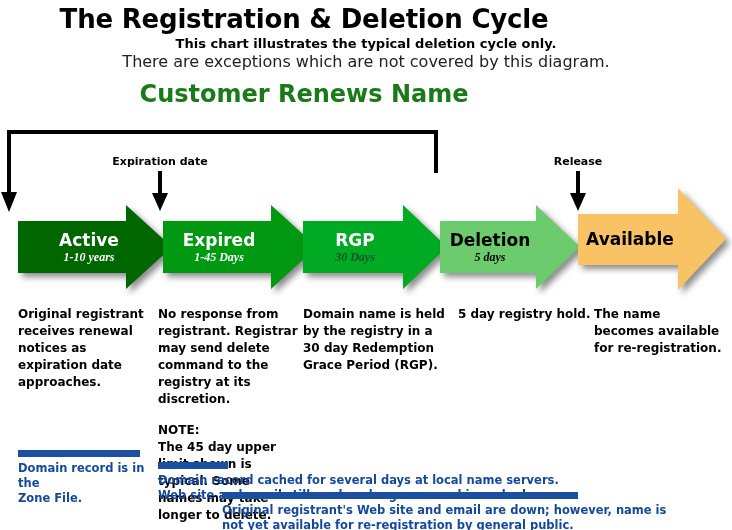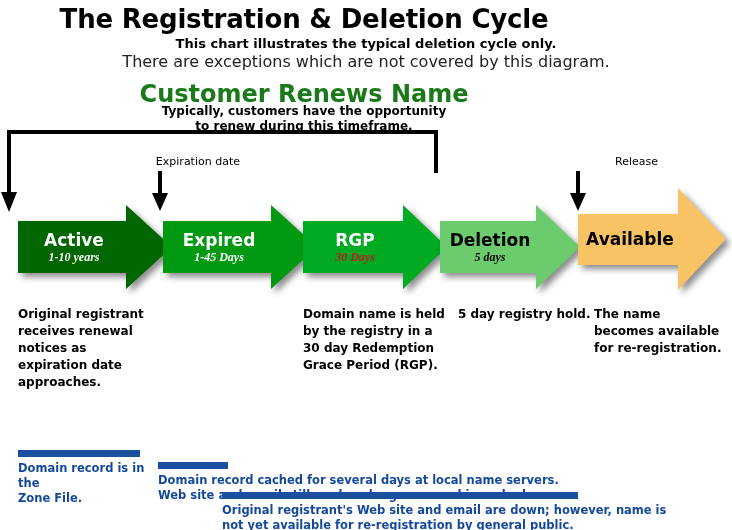--- a/index.html
+++ b/index.html
@@ -50,22 +50,22 @@
   }
   .bracket-arrowhead{
     position:absolute;left:1px;top:192px;width:0;height:0;
     border-left:8px solid transparent;border-right:8px solid transparent;
     border-top:20px solid #000;
   }
 
   
   .tick{position:absolute;}
   .tick .tick-label{
-    position:absolute;left:-80px;top:0;width:160px;text-align:right;
-    font-size:11px;font-weight:normal;color:#000;white-space:nowrap;
+    position:absolute;left:-80px;top:0;width:160px;text-align:center;
+    font-size:11px;font-weight:bold;color:#000;white-space:nowrap;
   }
   .tick .tick-stem{
     position:absolute;left:-2px;top:16px;width:4px;height:24px;background:#000;
   }
   .tick .tick-head{
     position:absolute;left:-8px;top:38px;width:0;height:0;
     border-left:8px solid transparent;border-right:8px solid transparent;
     border-top:18px solid #000;
   }
 
@@ -103,22 +103,20 @@
 </head>
 <body>
 
 <div id="page">
 
   <div class="title">The Registration &amp; Deletion Cycle</div>
   <div class="subtitle1">This chart illustrates the typical deletion cycle only.</div>
   <div class="subtitle2">There are exceptions which are not covered by this diagram.</div>
 
   <div class="renew-title" style="color: rgb(26, 122, 26);">Customer Renews Name</div>
-  <div class="renew-sub" style="white-space:pre-line;">Typically, customers have the opportunity
-to renew during this timeframe.</div>
 
   <div class="bracket-top"></div>
   <div class="bracket-left"></div>
   <div class="bracket-right"></div>
   <div class="bracket-arrowhead"></div>
 
   <div class="tick" style="left:160px;top:155px;">
     <div class="tick-label">Expiration date</div>
     <div class="tick-stem"></div>
     <div class="tick-head"></div>
@@ -127,21 +125,21 @@
   <div class="tick" style="left:578px;top:155px;">
     <div class="tick-label">Release</div>
     <div class="tick-stem"></div>
     <div class="tick-head"></div>
   </div>
 
   <div class="stage" style="left:18px;top:205px;">
     <svg class="chev" width="154" height="84" viewBox="0 0 154 84">
       <polygon id="fill-0" points="0,16 108,16 108,0 154,42 108,84 108,68 0,68" fill="#006600"></polygon>
     </svg>
-    <div class="chev-text" style="width:112px;height:84px;">
+    <div class="chev-text" style="width:112px;height:84px;padding-left:15px;">
       <div class="chev-name" id="tc-0a" style="color: rgb(255, 255, 255);">Active</div>
       <div class="chev-dur" id="tc-0b" style="color: rgb(255, 255, 255);">1-10 years</div>
     </div>
   </div>
 
   <div class="stage" style="left:163px;top:205px;">
     <svg class="chev" width="154" height="84" viewBox="0 0 154 84">
       <polygon id="fill-1" points="0,16 108,16 108,0 154,42 108,84 108,68 0,68" fill="#009911"></polygon>
     </svg>
     <div class="chev-text" style="width:112px;height:84px;">
@@ -149,21 +147,21 @@
       <div class="chev-dur" id="tc-1b" style="color: rgb(255, 255, 255);">1-45 Days</div>
     </div>
   </div>
 
   <div class="stage" style="left:303px;top:205px;">
     <svg class="chev" width="144" height="84" viewBox="0 0 144 84">
       <polygon id="fill-2" points="0,16 100,16 100,0 144,42 100,84 100,68 0,68" fill="#00aa22"></polygon>
     </svg>
     <div class="chev-text" style="width:104px;height:84px;">
       <div class="chev-name" id="tc-2a" style="color: rgb(255, 255, 255);">RGP</div>
-      <div class="chev-dur" id="tc-2b" style="color: #b91c1c;">30 Days</div>
+      <div class="chev-dur" id="tc-2b" style="color: #14532d;">30 Days</div>
     </div>
   </div>
 
   <div class="stage" style="left:440px;top:205px;">
     <svg class="chev" width="140" height="84" viewBox="0 0 140 84">
       <polygon id="fill-3" points="0,16 96,16 96,0 140,42 96,84 96,68 0,68" fill="#6ccb6c"></polygon>
     </svg>
     <div class="chev-text" style="width:100px;height:84px;">
       <div class="chev-name" id="tc-3a" style="color: rgb(0, 0, 0);">Deletion</div>
       <div class="chev-dur" id="tc-3b" style="color: rgb(0, 0, 0);">5 days</div>
@@ -175,20 +173,26 @@
       <polygon id="fill-4" points="0,26 100,26 100,0 148,51 100,102 100,77 0,77" fill="#f8c365"></polygon>
     </svg>
     <div class="chev-text" style="width:104px;height:102px;">
       <div class="chev-name" id="tc-4a" style="color: rgb(0, 0, 0);">Available</div>
       <div class="chev-dur" id="tc-4b" style="color: rgb(0, 0, 0);"></div>
     </div>
   </div>
 
   <div class="desc" style="left:18px;top:306px;width:132px;">Original registrant receives renewal notices as expiration date approaches.</div>
 
+  <div class="desc" style="left:158px;top:306px;width:140px;">
+    <span>No response from registrant. Registrar may send delete command to the registry at its discretion.</span>
+    <span class="note-gap"></span>
+    <span>NOTE:</span><br>
+    <span>The 45 day upper limit shown is typical. Some names may take longer to delete.</span>
+  </div>
 
   <div class="desc" style="left:303px;top:306px;width:144px;">Domain name is held by the registry in a 30 day Redemption Grace Period (RGP).</div>
 
   <div class="desc" style="left:458px;top:306px;width:140px;">5 day registry hold.</div>
 
   <div class="desc center" style="left:594px;top:306px;width:130px;">The name becomes available for re-registration.</div>
 
   <div class="band" style="left:18px;top:450px;">
     <div class="band-bar" style="width: 122px; background: rgb(27, 79, 160);"></div>
     <div class="band-text" style="width: 150px; color: rgb(20, 72, 156);">Domain record is in the

